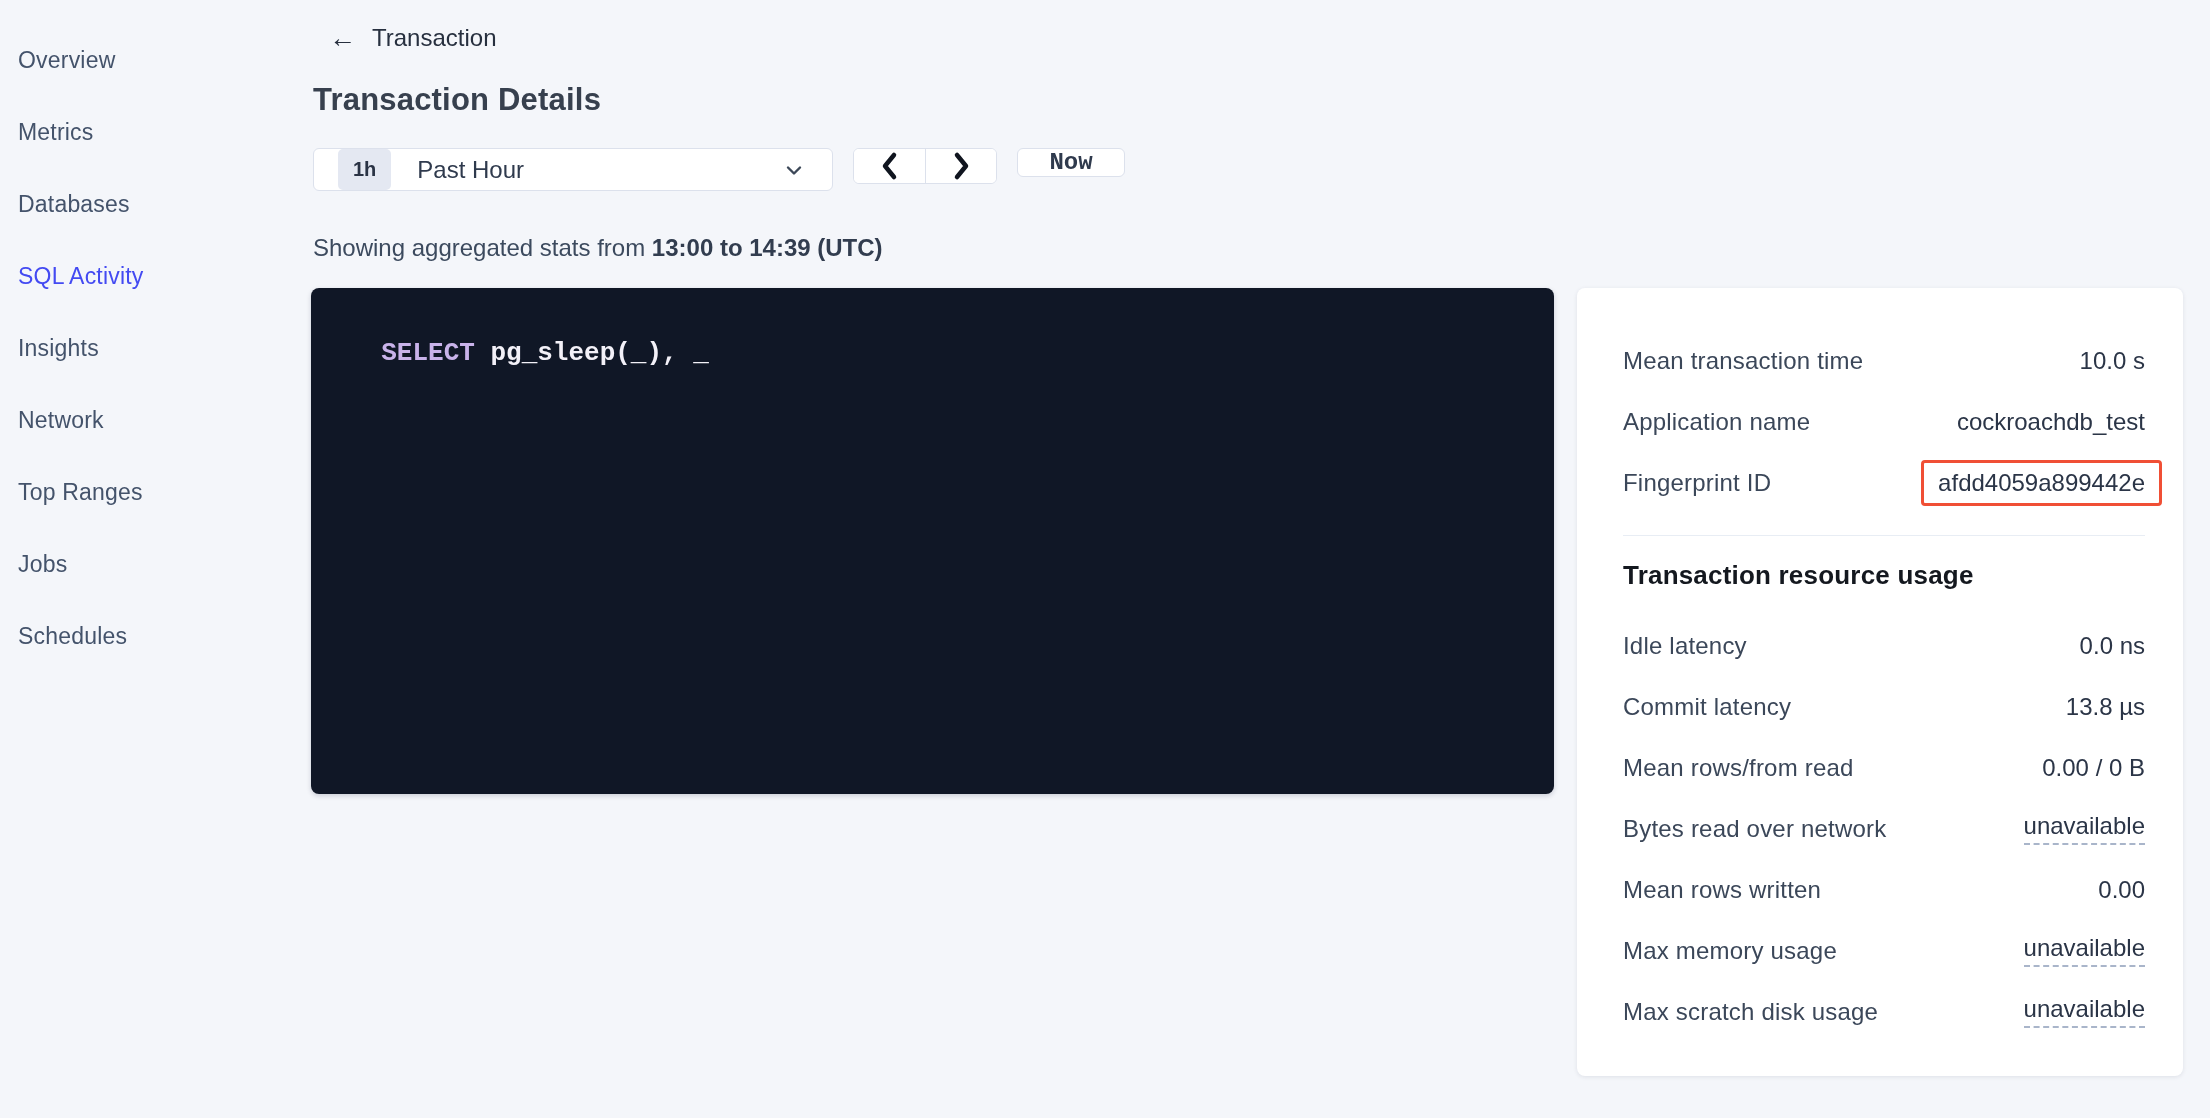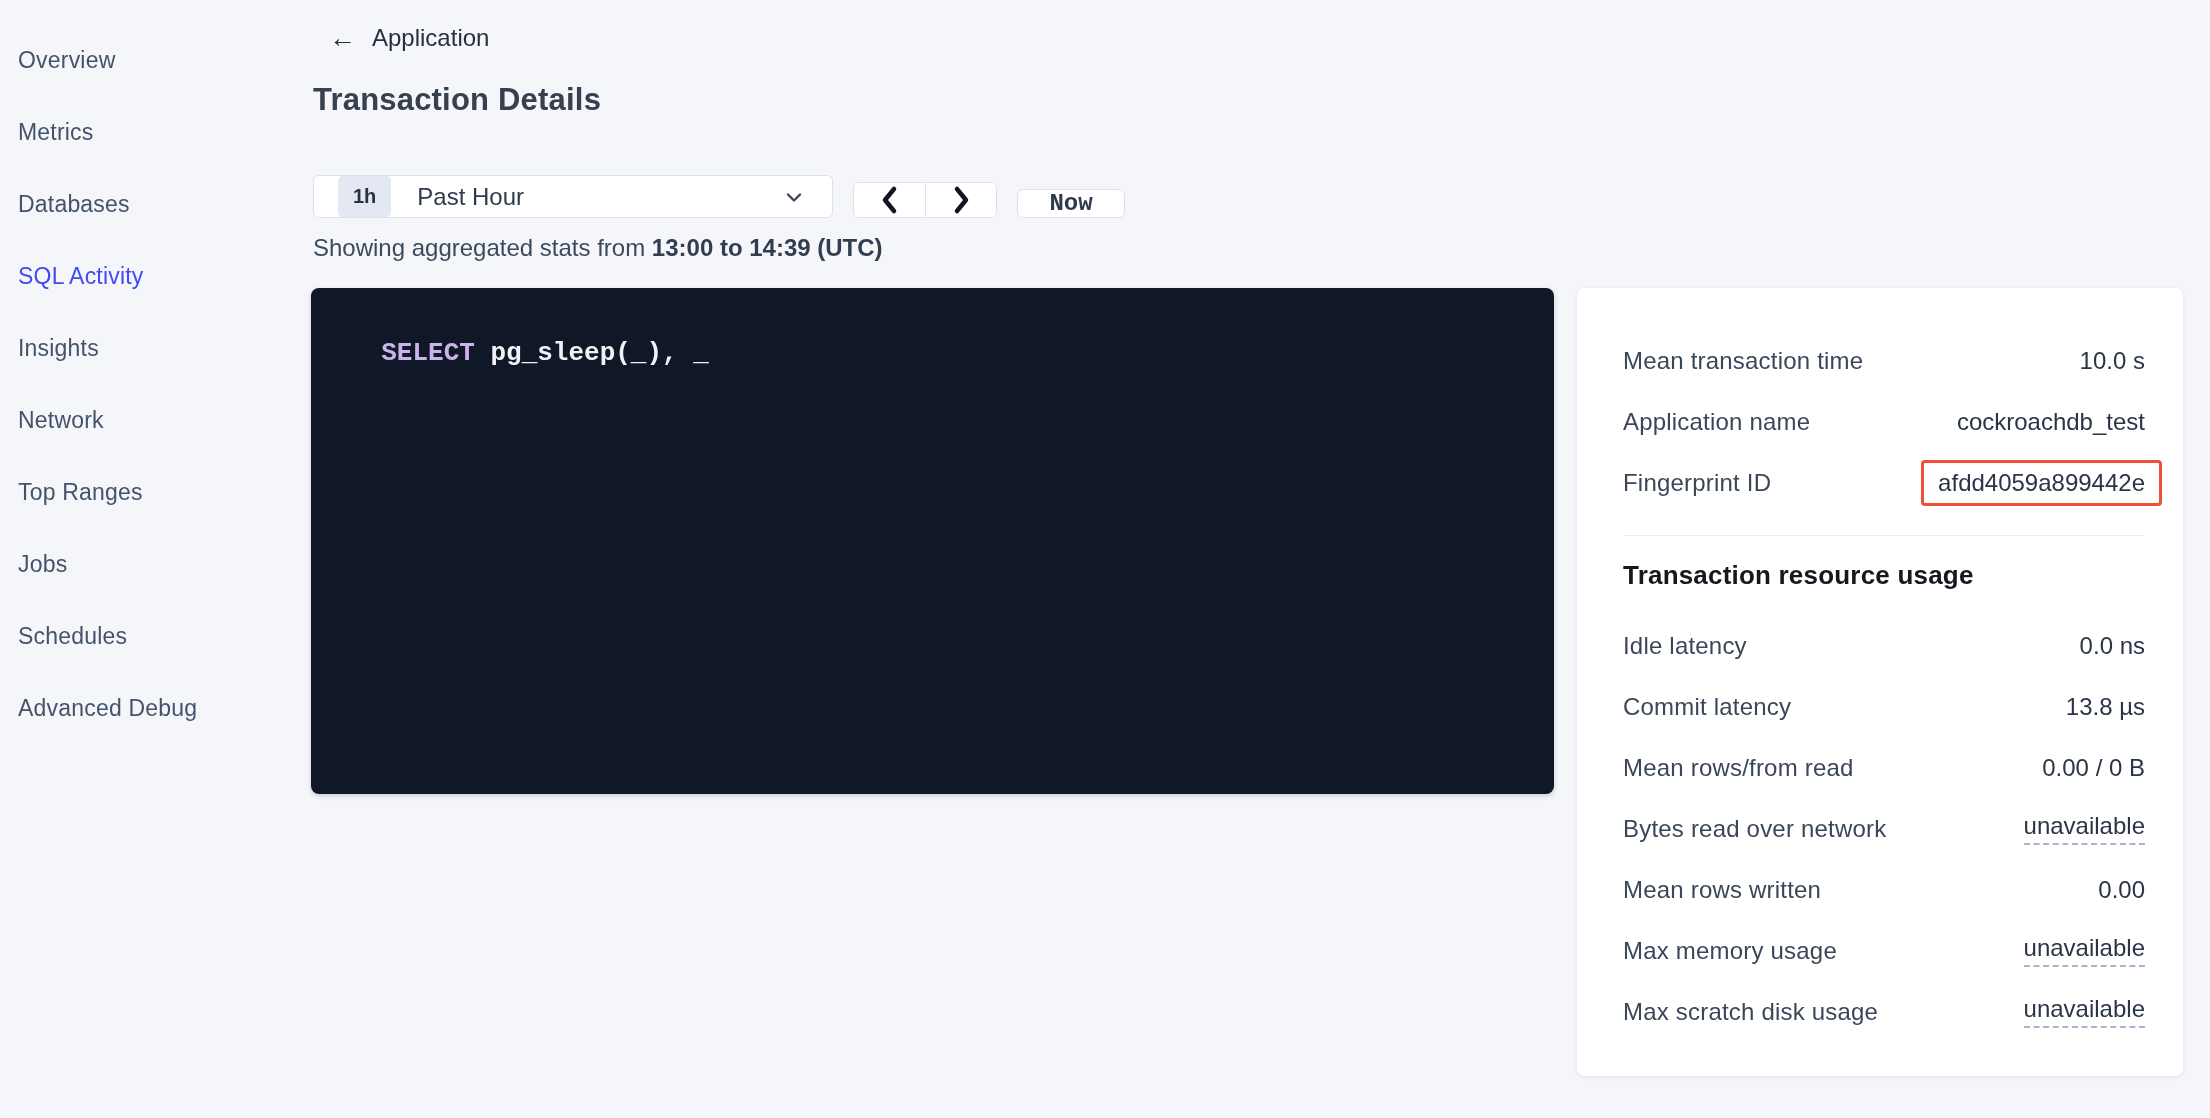--- a/index.html
+++ b/index.html
@@ -39,21 +39,21 @@
 
   .page-title {
     position: absolute; left: 313px; top: 82px;
     font-size: 31px; font-weight: bold; color: #37404e;
     letter-spacing: .2px;
   }
 
   
   .picker-row {
     position: absolute; left: 313px; top: 148px;
-    display: flex; align-items: flex-end; gap: 20px;
+    display: flex; align-items: flex-start; gap: 20px;
     height: 70px;
   }
   .time-picker {
     width: 520px;
     background: #ffffff;
     border: 1px solid #dce1ec;
     border-radius: 6px;
     display: flex; align-items: center;
     padding: 0 26px 0 24px;
     cursor: pointer;
@@ -158,26 +158,25 @@
 <nav class="sidebar">
   <div class="nav-item">Overview</div>
   <div class="nav-item">Metrics</div>
   <div class="nav-item">Databases</div>
   <div class="nav-item active">SQL Activity</div>
   <div class="nav-item">Insights</div>
   <div class="nav-item">Network</div>
   <div class="nav-item">Top Ranges</div>
   <div class="nav-item">Jobs</div>
   <div class="nav-item">Schedules</div>
-  <div class="nav-item">Advanced Debug</div>
 </nav>
 
 <div class="breadcrumb">
   <span class="arrow">←</span>
-  <span>Application</span>
+  <span>Transaction</span>
 </div>
 
 <h1 class="page-title">Transaction Details</h1>
 
 <div class="picker-row">
 
   <div class="time-picker">
     <span class="interval-badge">1h</span>
     <span class="time-picker-label">Past Hour</span>
     <span class="chev">

